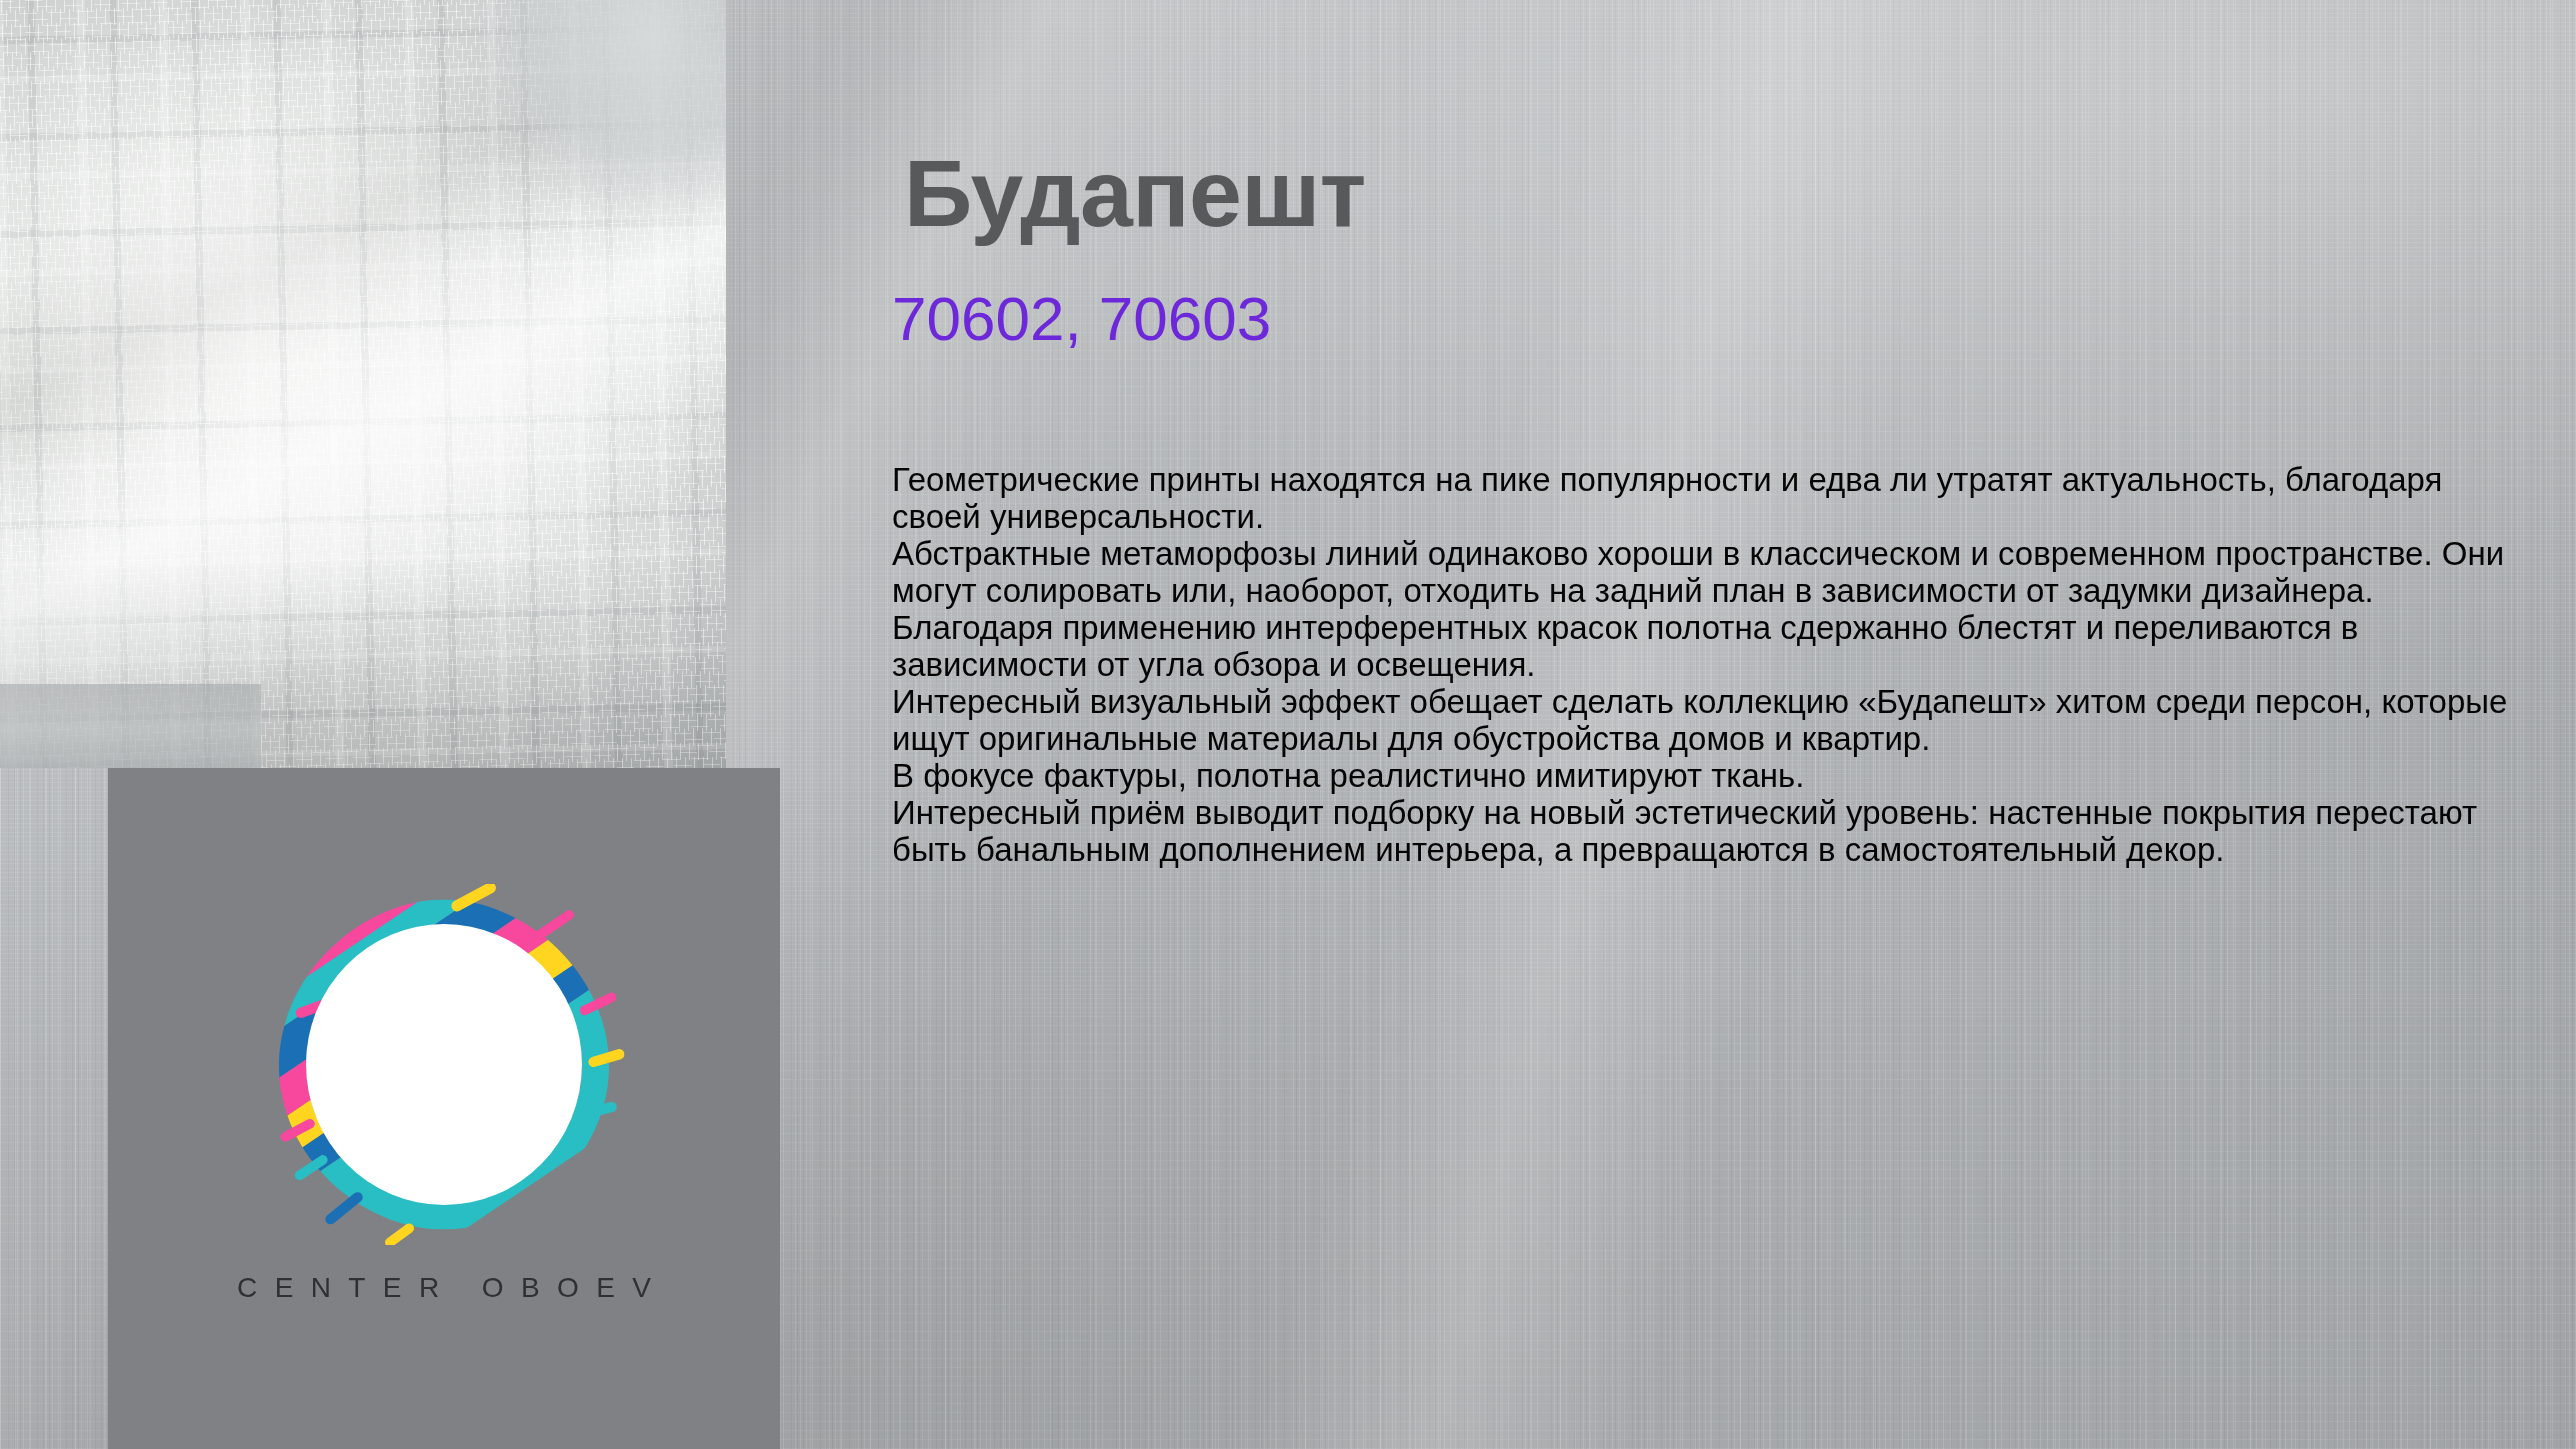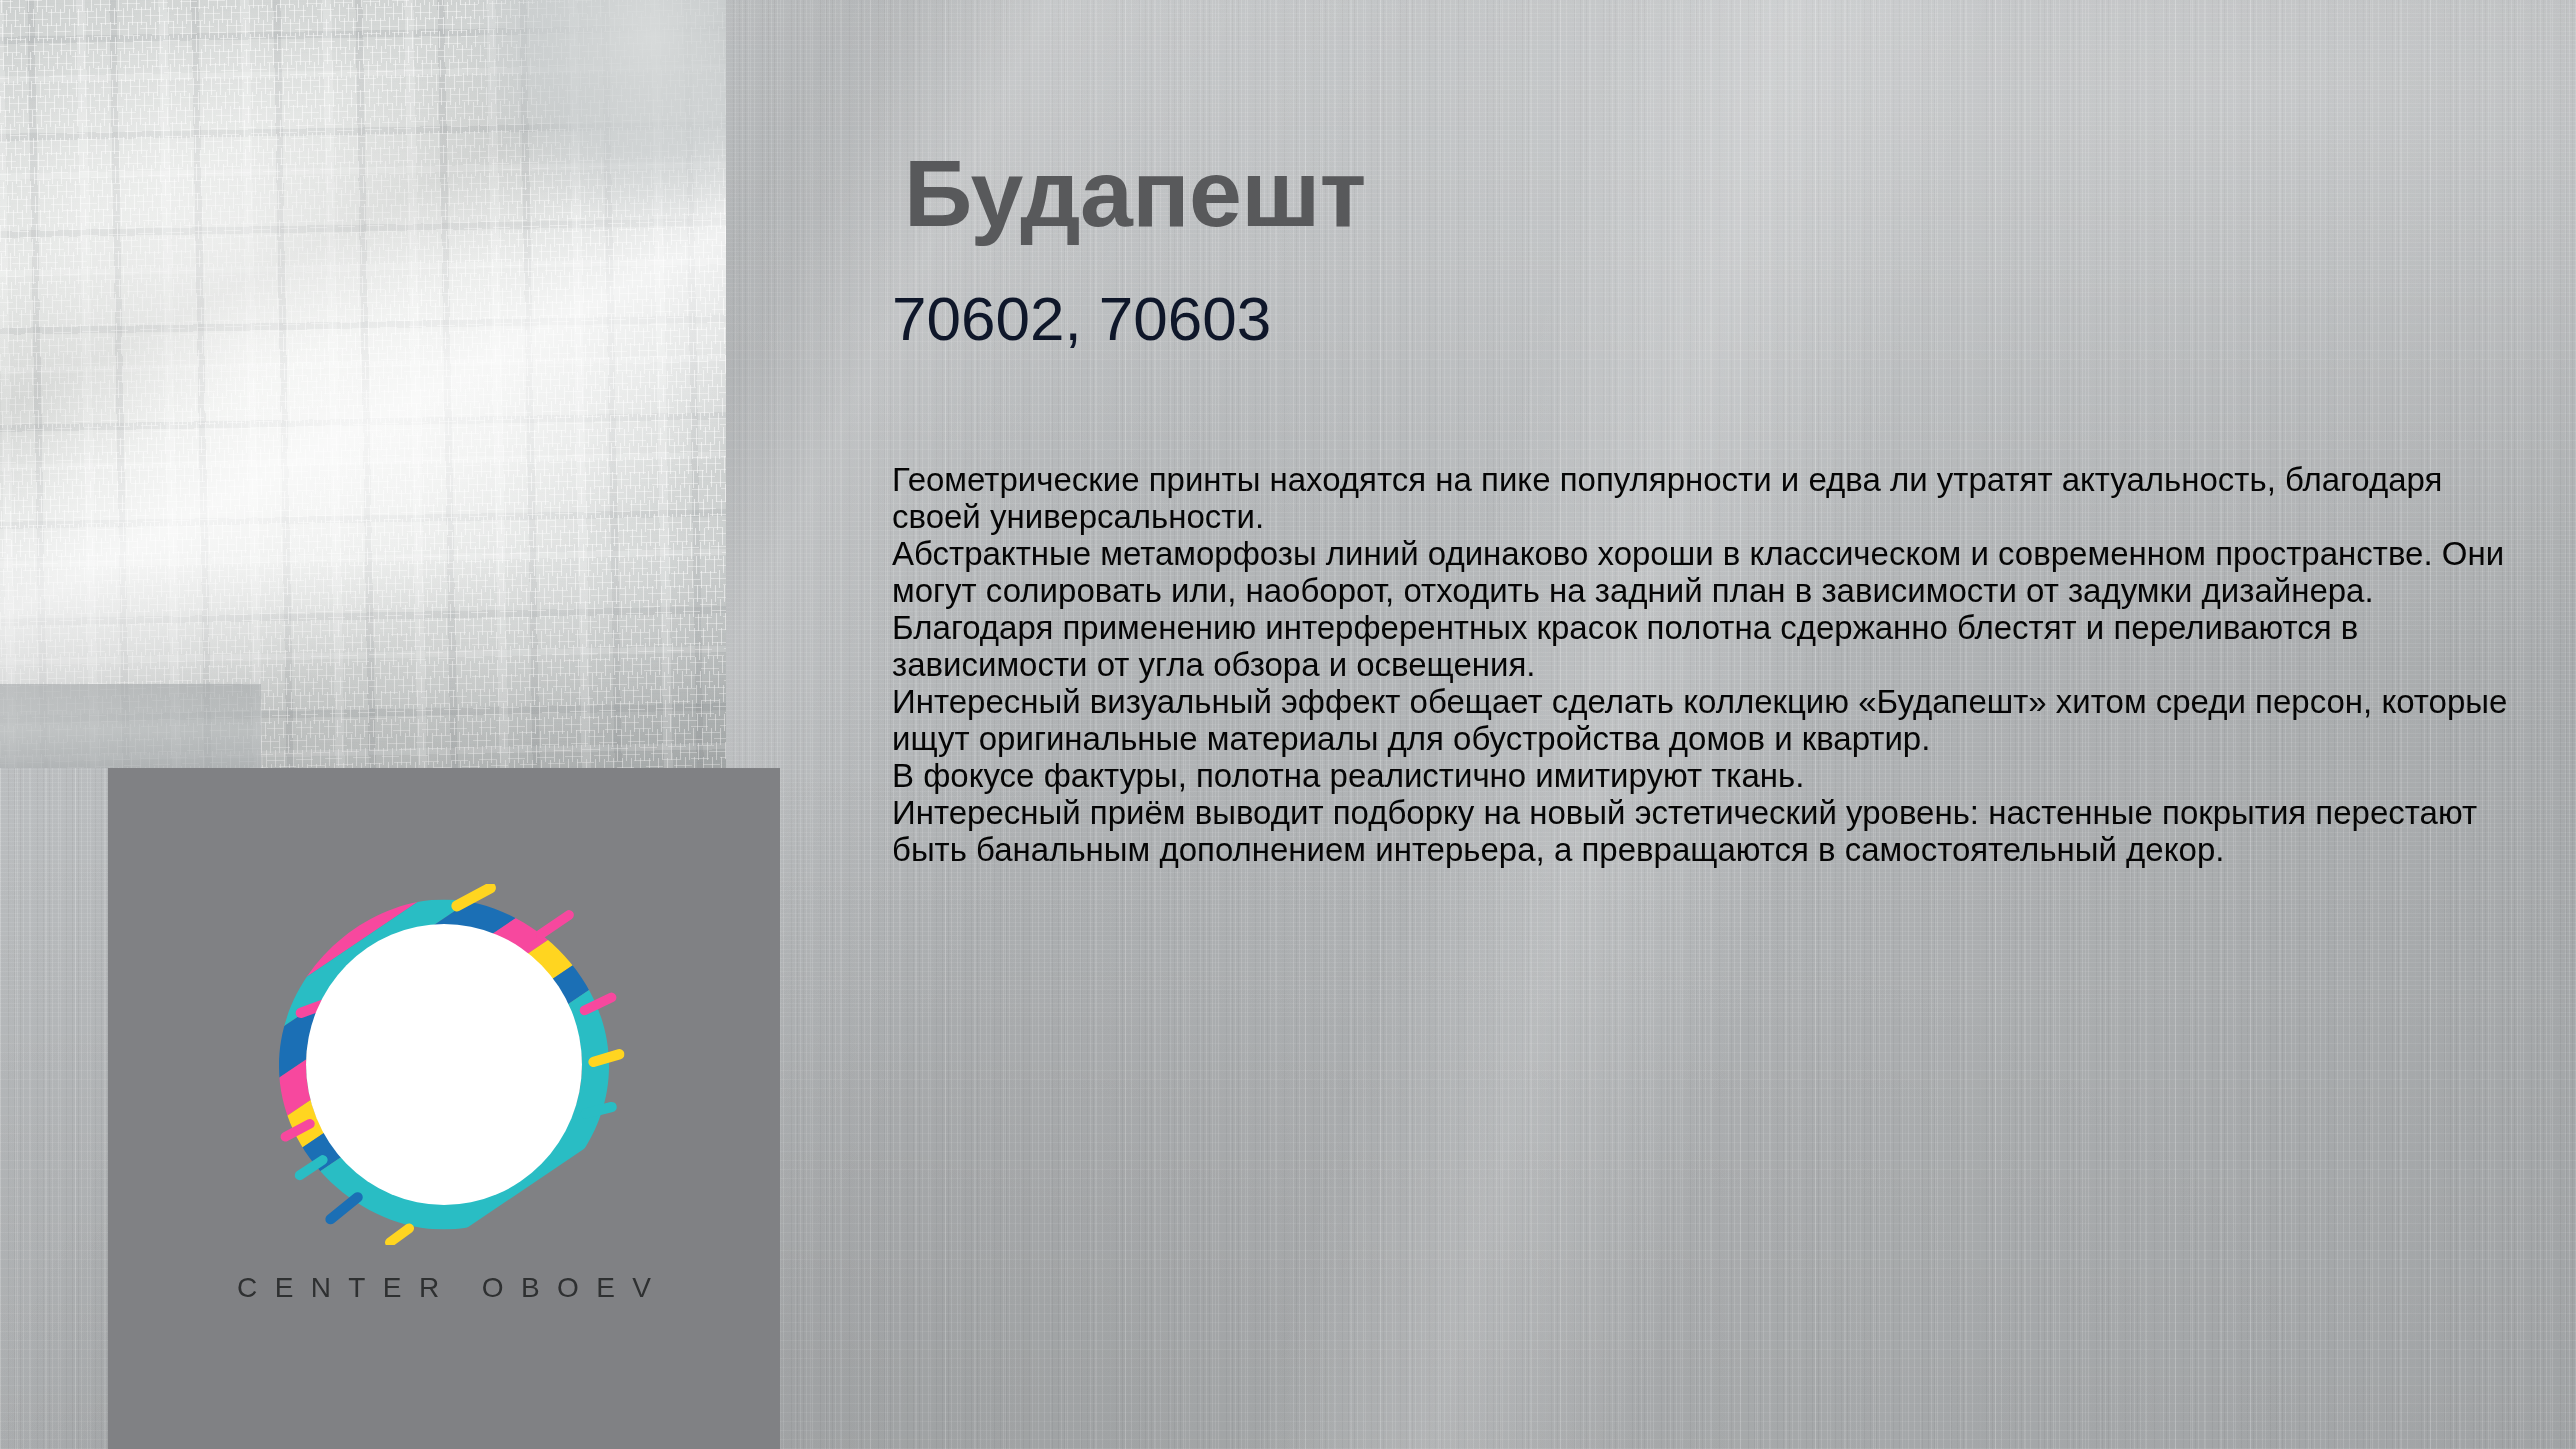--- a/index.html
+++ b/index.html
@@ -246,21 +246,21 @@
     letter-spacing: -0.6px;
   }
   .subtitle {
     position: absolute;
     left: 0;
     top: 288px;
     margin: 0;
     font-size: 62px;
     line-height: 1.0;
     font-weight: 400;
-    color: #0f172a;
+    color: #6d28d9;
   }
   .body {
     position: absolute;
     left: 0;
     top: 461px;
     width: 1616px;
     margin: 0;
     font-size: 33px;
     line-height: 37px;
     font-weight: 400;

